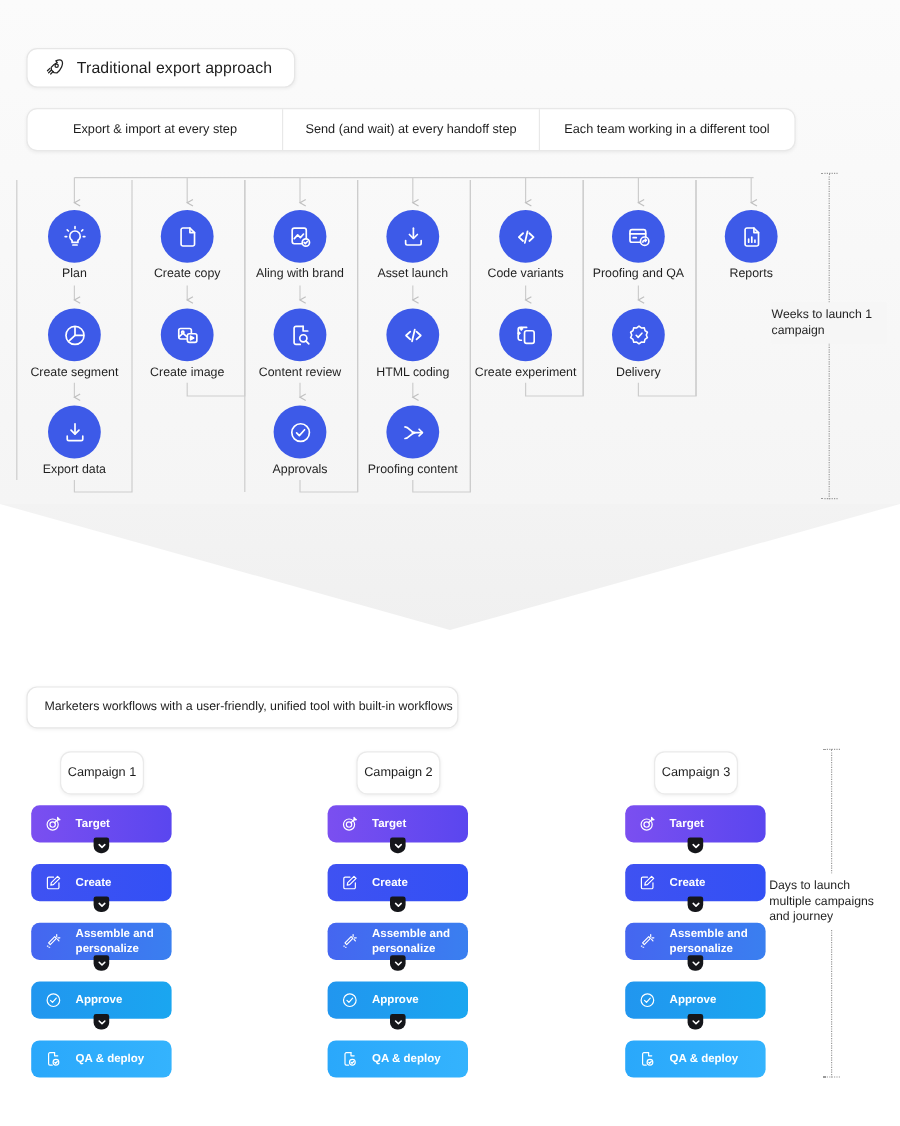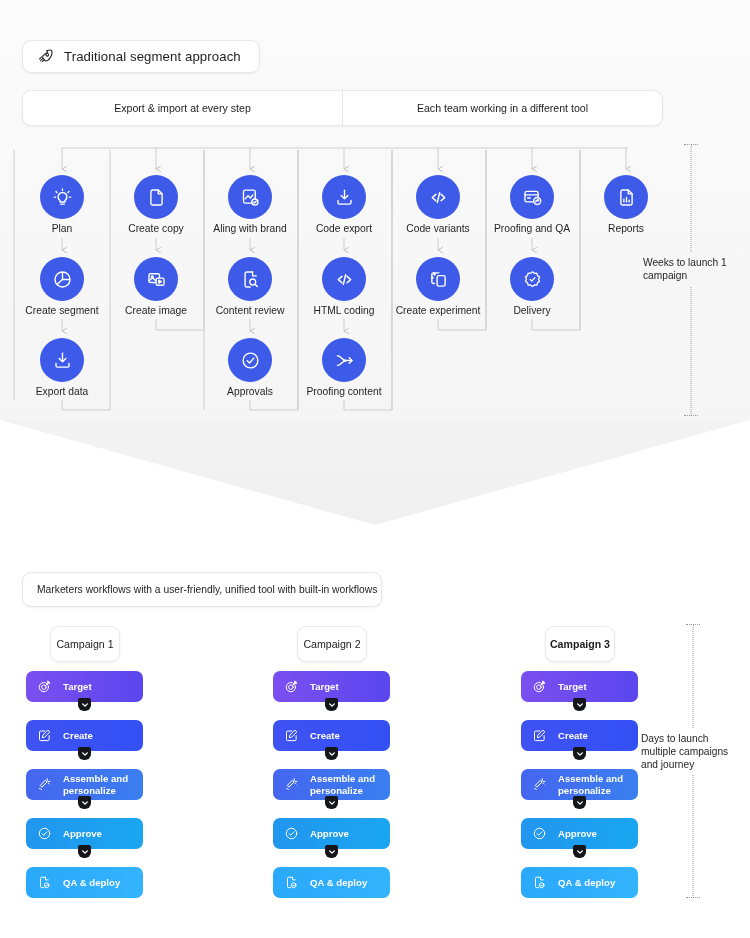--- a/index.html
+++ b/index.html
@@ -124,25 +124,26 @@
 
   <div class="band-top"></div>
   <div class="band-chevron"></div>
 
   <div class="pill pill-title" style="left:22px; top:40px;">
     <svg class="rocket-ico" viewBox="0 0 24 24" fill="none" stroke="#232323" stroke-width="1.5" stroke-linecap="round" stroke-linejoin="round">
       <path d="M13.5 3.8c3.4-1.4 6.2-1 7 .0s1.1 3.8-.3 7.2c-1.1 2.6-3.2 5.2-5.5 7.1l-3.2-.3-3.2-3.2-.3-3.2c1.9-2.3 4.5-4.4 7.1-5.5z"></path>
       <circle cx="14.4" cy="9.6" r="1.9"></circle>
       <path d="M8.3 14.6 5 17.9M6.4 12.7 3.6 15.5M10.2 16.5 7.4 19.3"></path>
     </svg>
-    <span class="ttl">Traditional segment approach</span>
+    <span class="ttl">Traditional export approach</span>
   </div>
 
   <div class="strip">
     <div class="strip-seg">Export &amp; import at every step</div>
+    <div class="strip-seg">Send (and wait) at every handoff step</div>
     <div class="strip-seg">Each team working  in a different tool</div>
   </div>
 
   <svg class="wires" viewBox="0 0 750 525">
     <defs>
       <marker id="ar" markerWidth="7" markerHeight="7" refX="3.1" refY="5.4" orient="auto">
         <path d="M0.4 0.6 L3.1 5.4 L5.8 0.6" fill="none" stroke="#c0c0c0" stroke-width="1"></path>
       </marker>
     </defs>
     <g stroke="#cdcdcd" stroke-width="1" fill="none">
@@ -275,21 +276,21 @@
   </div>
 
   <div class="node" style="left:344px; top:197px;">
     <div class="circle">
       <svg viewBox="0 0 24 24" fill="none" stroke="#fff" stroke-width="1.6" stroke-linecap="round" stroke-linejoin="round">
         <path d="M12 3.6v9.4"></path>
           <path d="M8.2 9.6 12 13.4l3.8-3.8"></path>
           <path d="M4.6 15.4v2.6a1.6 1.6 0 0 0 1.6 1.6h11.6a1.6 1.6 0 0 0 1.6-1.6v-2.6"></path>
       </svg>
     </div>
-    <div class="nlabel">Code export</div>
+    <div class="nlabel">Asset launch</div>
   </div>
 
   <div class="node" style="left:344px; top:279px;">
     <div class="circle">
       <svg viewBox="0 0 24 24" fill="none" stroke="#fff" stroke-width="1.7" stroke-linecap="round" stroke-linejoin="round">
         <path d="m9 8.4-4 3.7 4 3.7"></path>
           <path d="m15 8.4 4 3.7-4 3.7"></path>
           <path d="m13.3 6.6-2.6 11"></path>
       </svg>
     </div>
@@ -506,21 +507,21 @@
   <div class="bar" style="left:273px; top:867px; width:117px; background:linear-gradient(90deg,#2aa8fb,#34b3fd);">
     <svg viewBox="0 0 24 24" fill="none" stroke="#fff" stroke-width="1.6" stroke-linecap="round" stroke-linejoin="round">
       <path d="M13.6 3.6H7.4a1.8 1.8 0 0 0-1.8 1.8v13a1.8 1.8 0 0 0 1.8 1.8h3"></path>
       <path d="M13.6 3.6v4.2h4.2"></path>
         <circle cx="15.4" cy="16.4" r="3.8"></circle>
         <path d="m13.8 16.4 1.2 1.3 2.2-2.4"></path>
     </svg>
     <span class="blabel">QA &amp; deploy</span>
   </div>
 
-  <div class="camp-pill" style="left:545px; top:626px;font-weight:bold;">
+  <div class="camp-pill" style="left:545px; top:626px;">
     <span>Campaign 3</span>
   </div>
   <div class="bar" style="left:521px; top:671px; width:117px; background:linear-gradient(90deg,#7b4ff0,#5a46ef);">
     <svg viewBox="0 0 24 24" fill="none" stroke="#fff" stroke-width="1.6" stroke-linecap="round" stroke-linejoin="round">
       <circle cx="11" cy="13" r="7.4"></circle>
         <circle cx="11" cy="13" r="3.6"></circle>
       <path d="M13.4 10.6 19 5.2M17.6 3.4l1.4 1.8 1.8 1.4-3.2.4z"></path>
     </svg>
     <span class="blabel">Target</span>
   </div>

